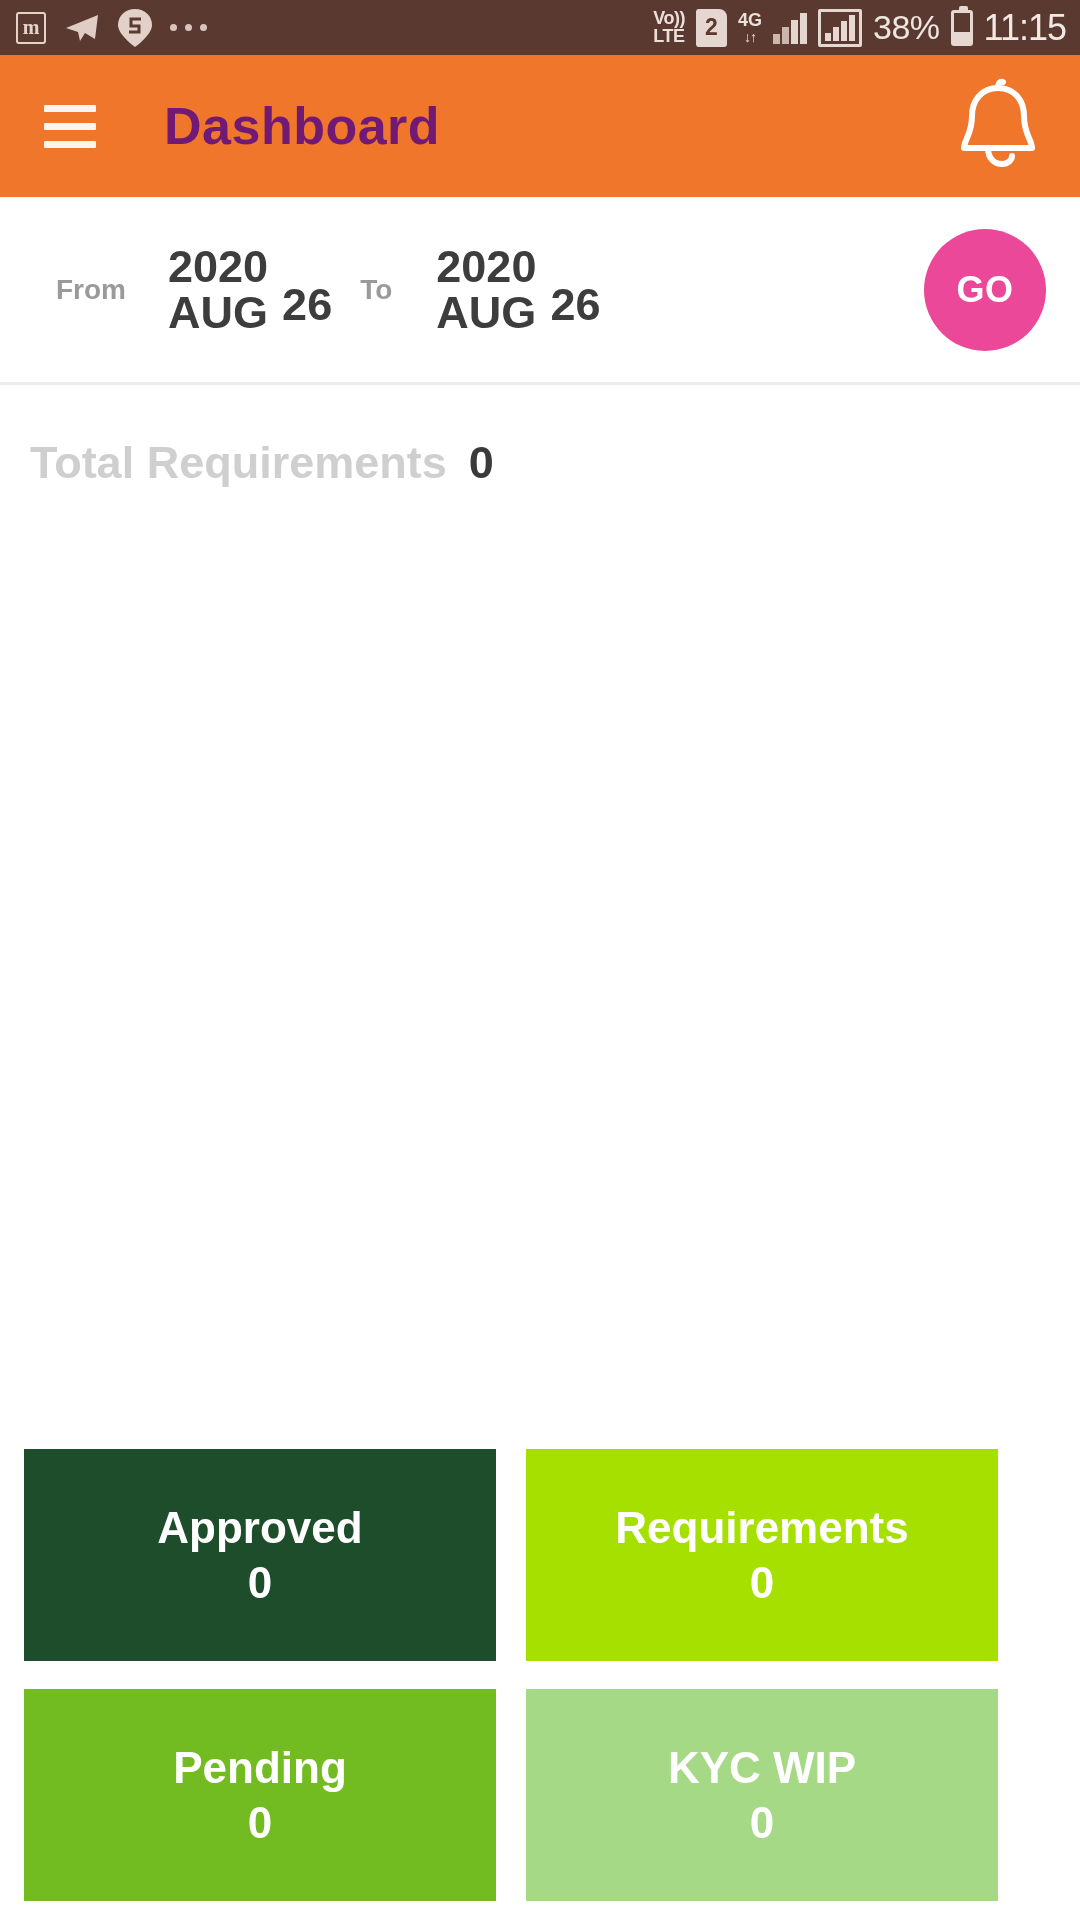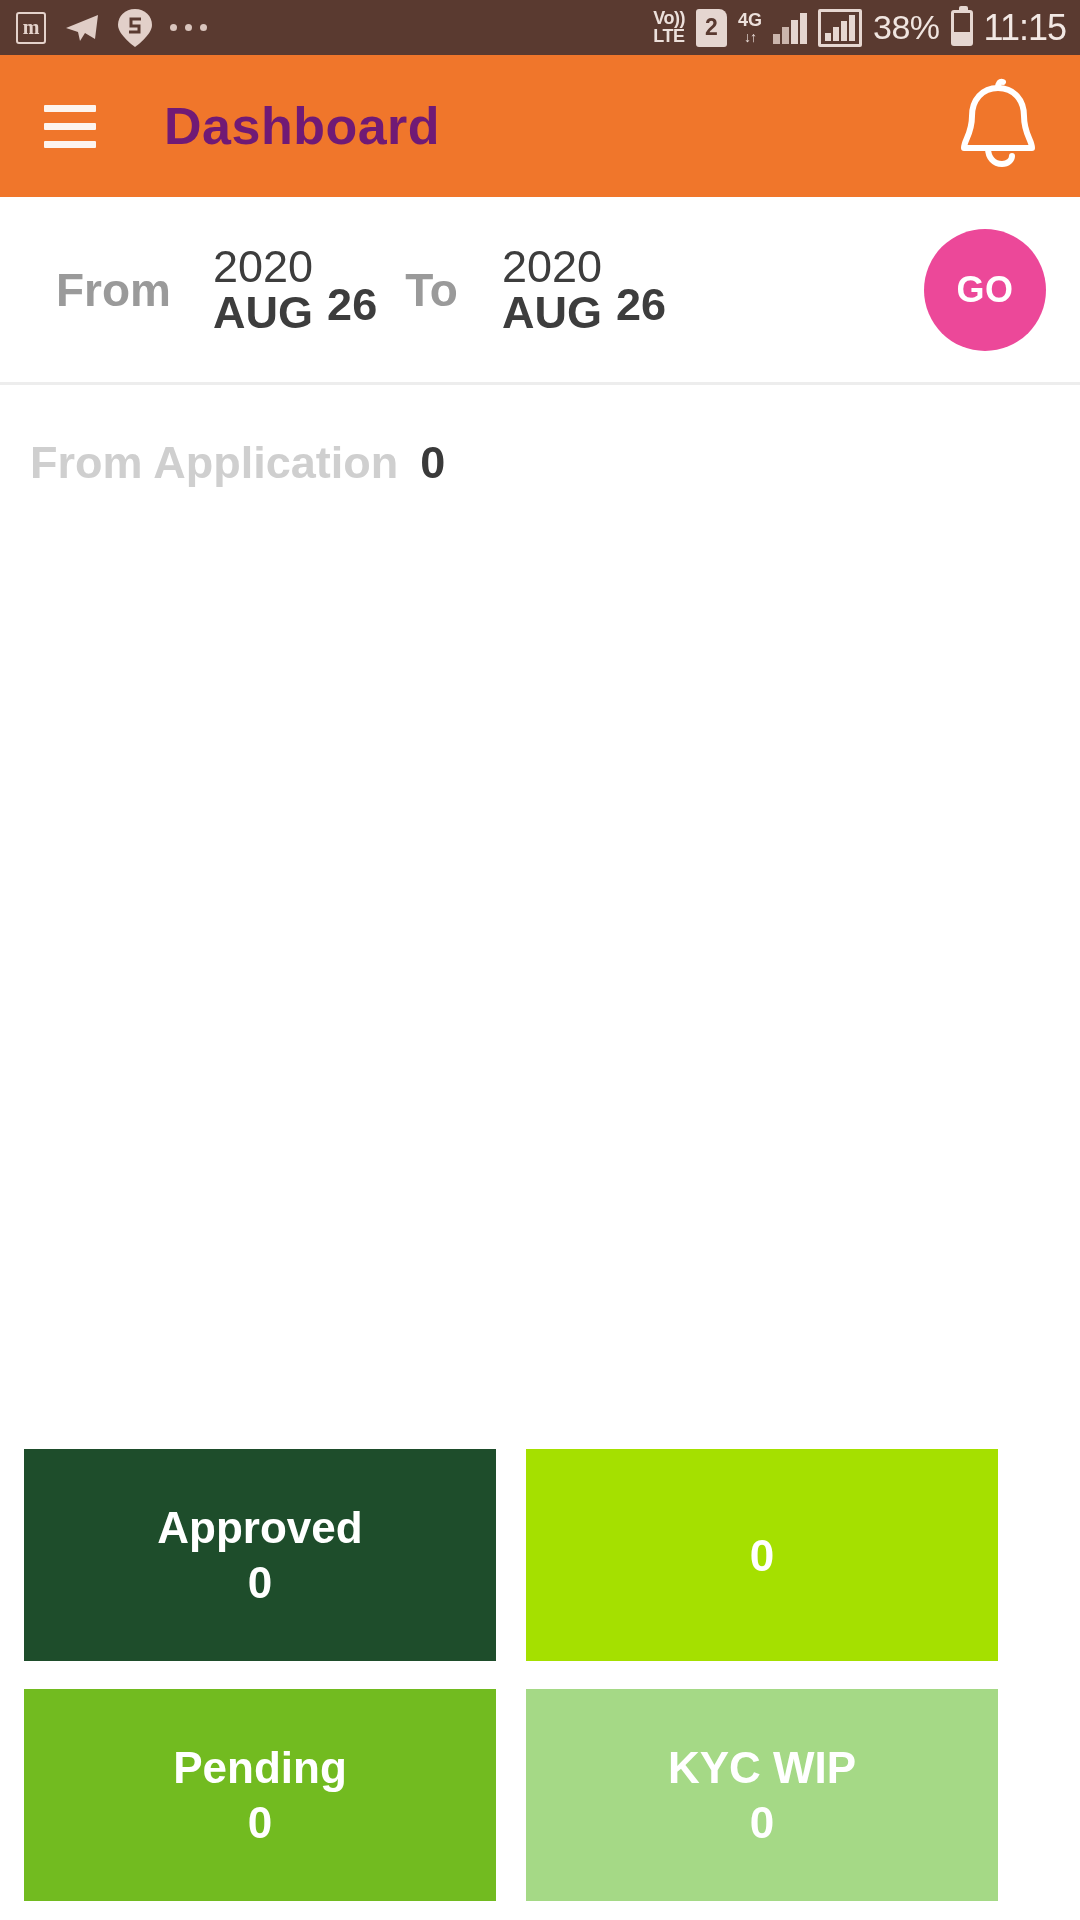--- a/index.html
+++ b/index.html
@@ -90,26 +90,26 @@
   }
   .bell{ margin-left:auto; width:96px; height:96px; cursor:pointer; }
 
   
   .filterbar{
     height:188px; background:#ffffff;
     display:flex; align-items:center;
     padding:0 34px 0 56px;
     border-bottom:3px solid #ededed;
   }
-  .lbl{ font-size:46px; color:#9a9a9a; font-weight:bold; letter-spacing:0px; }
+  .lbl{ font-size:28px; color:#9a9a9a; font-weight:bold; letter-spacing:0px; }
   .datepick{
     display:flex; align-items:flex-end; cursor:pointer; white-space:nowrap;
   }
   .ym{ display:flex; flex-direction:column; line-height:1.02; }
-  .ym .yr{ font-size:45px; font-weight:normal; color:#3d3d3d; }
+  .ym .yr{ font-size:45px; font-weight:bold; color:#3d3d3d; }
   .ym .mo{ font-size:45px; font-weight:bold; color:#3d3d3d; }
   .dd{ font-size:45px; font-weight:bold; color:#3d3d3d; margin-left:14px; margin-bottom:4px; }
 
   .gobtn{
     margin-left:auto;
     width:122px; height:122px; border-radius:50%;
     background:#ec4899; color:#ffffff;
     display:flex; align-items:center; justify-content:center;
     font-size:36px; font-weight:bold; letter-spacing:0.5px;
     cursor:pointer; border:none;
@@ -226,32 +226,33 @@
       <span class="yr">2020</span>
       <span class="mo">AUG</span>
     </span>
     <span class="dd">26</span>
   </div>
 
   <button class="gobtn">GO</button>
 </div>
 
 <div class="totalrow">
-  <span class="total-label">From Application</span>
+  <span class="total-label">Total Requirements</span>
   <span class="total-value">0</span>
 </div>
 
 <div class="chartarea"></div>
 
 <div class="tiles">
   <div class="tile" style="background: rgb(30, 77, 43);">
     <span class="t-label">Approved</span>
     <span class="t-value">0</span>
   </div>
   <div class="tile" style="background: rgb(165, 224, 0);">
+    <span class="t-label">Requirements</span>
     <span class="t-value">0</span>
   </div>
   <div class="tile" style="background: rgb(114, 187, 32);">
     <span class="t-label">Pending</span>
     <span class="t-value">0</span>
   </div>
   <div class="tile" style="background: rgb(165, 217, 134);">
     <span class="t-label">KYC WIP</span>
     <span class="t-value">0</span>
   </div>

